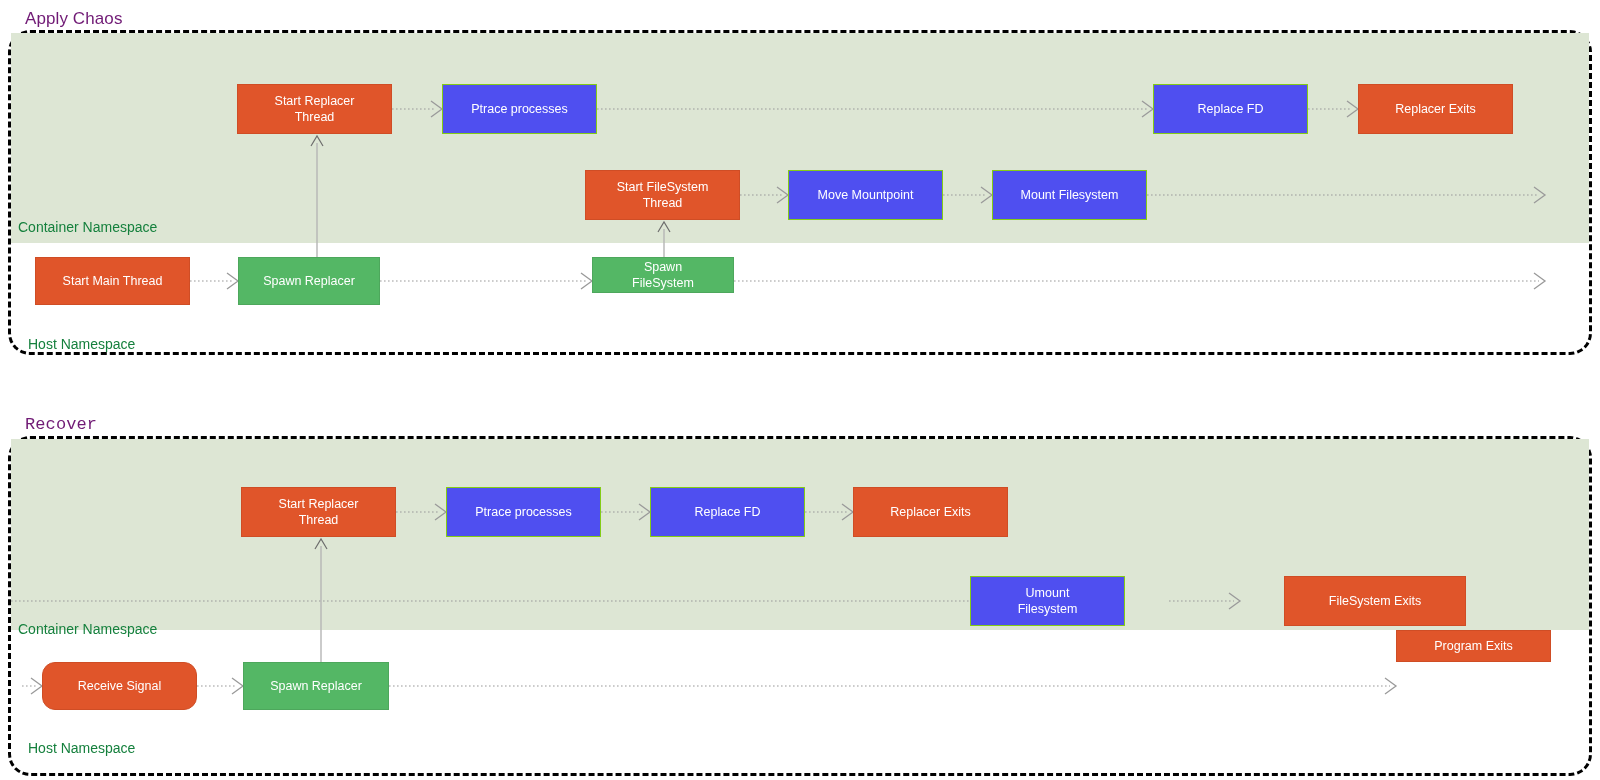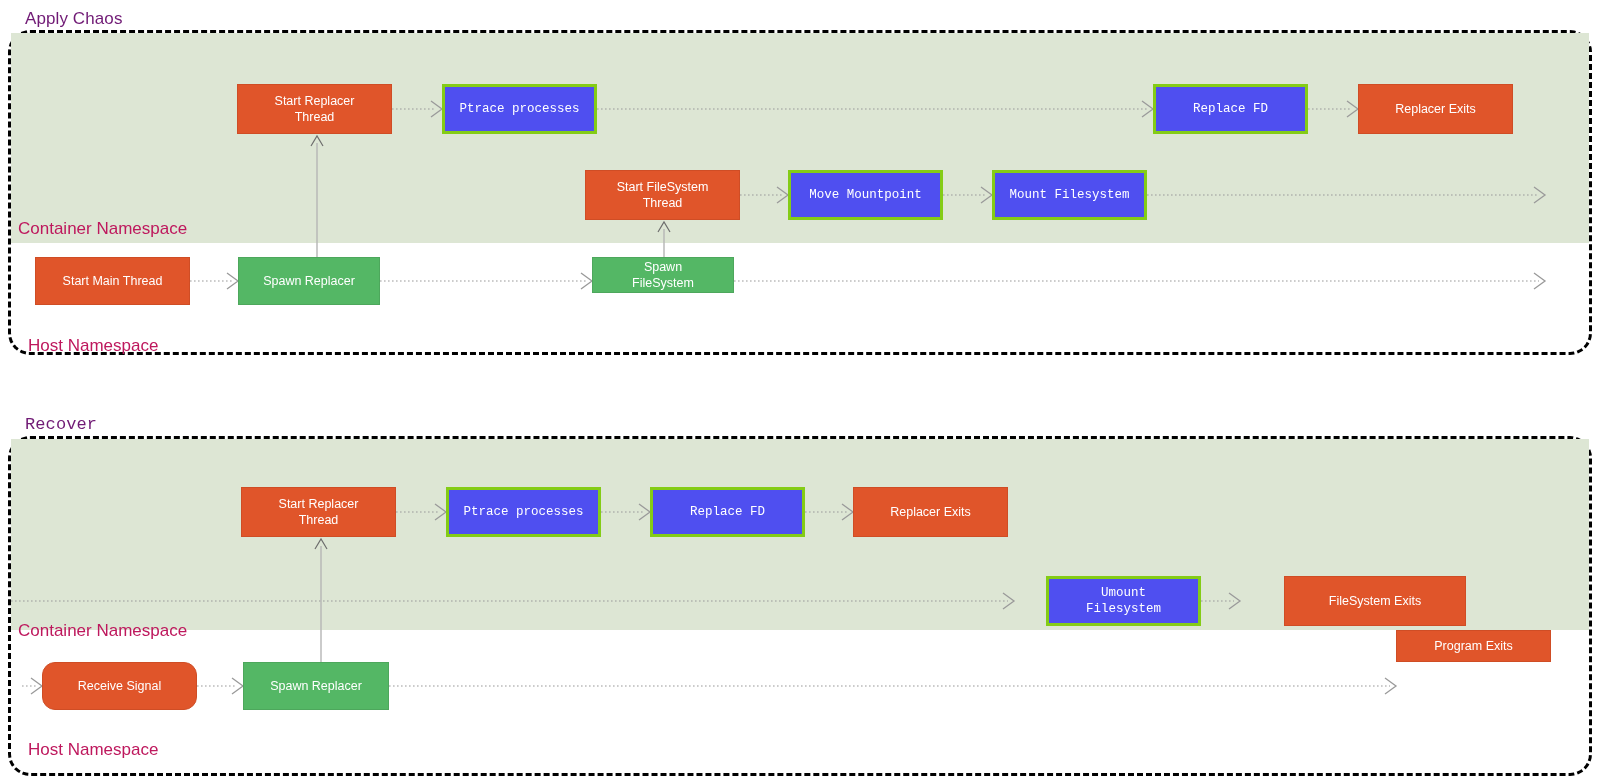--- a/index.html
+++ b/index.html
@@ -35,40 +35,40 @@
     border-radius: 22px;
     background: #ffffff;
   }
   
   .ns-band {
     position: absolute;
     background: #dde6d4;
   }
   .ns-label {
     position: absolute;
-    font-size: 17px;
-    color: #be185d;
+    font-size: 14px;
+    color: #15803d;
     white-space: nowrap;
   }
   
   .node {
     position: absolute;
     box-sizing: border-box;
     display: flex;
     align-items: center;
     justify-content: center;
     text-align: center;
     color: #ffffff;
     font-size: 12.5px;
     line-height: 16px;
     padding: 2px 4px;
     white-space: pre-line;
   }
   .node.orange { background: #e0552a; border: 1px solid #cf4d25; }
-  .node.blue   { background: #4f4ff0; border: 3px solid #84cc16; font-family: Liberation Mono, monospace; }
+  .node.blue   { background: #4f4ff0; border: 1px solid #84cc16; }
   .node.green  { background: #54b765; border: 1px solid #4da75c; }
 
   
   .wires {
     position: absolute;
     left: 0; top: 0;
     width: 1600px;
     height: 780px;
     pointer-events: none;
   }
@@ -140,19 +140,19 @@
     <div class="section-title" style="left: 25px; top: 415px; z-index: 3; font-family: Liberation Mono, monospace;">Recover</div>
     <div class="dashed-frame" style="left: 8px; top: 436px; width: 1584px; height: 340px;"></div>
     <div class="ns-band" style="left: 11px; top: 439px; width: 1578px; height: 191px;"></div>
     <div class="ns-label" style="left: 18px; top: 621px; z-index: 3;">Container Namespace</div>
     <div class="ns-label" style="left: 28px; top: 740px; z-index: 3;">Host Namespace</div>
     <div class="node orange" style="left: 241px; top: 487px; width: 155px; height: 50px; z-index: 2;">Start Replacer
 Thread</div>
     <div class="node blue" style="left: 446px; top: 487px; width: 155px; height: 50px; z-index: 2;">Ptrace processes</div>
     <div class="node blue" style="left: 650px; top: 487px; width: 155px; height: 50px; z-index: 2;">Replace FD</div>
     <div class="node orange" style="left: 853px; top: 487px; width: 155px; height: 50px; z-index: 2;">Replacer Exits</div>
-    <div class="node blue" style="left: 1046px; top: 576px; width: 155px; height: 50px; z-index: 2;">Umount
+    <div class="node blue" style="left: 970px; top: 576px; width: 155px; height: 50px; z-index: 2;">Umount
 Filesystem</div>
     <div class="node orange" style="left: 1240px; top: 576px; width: 182px; height: 50px; z-index: 2; margin-left: 44px;">FileSystem Exits</div>
     <div class="node orange" style="left: 42px; top: 662px; width: 155px; height: 48px; z-index: 2; border-radius: 13px;">Receive Signal</div>
     <div class="node green" style="left: 243px; top: 662px; width: 146px; height: 48px; z-index: 2;">Spawn Replacer</div>
     <div class="node orange" style="left: 1396px; top: 630px; width: 155px; height: 32px; z-index: 2;">Program Exits</div>
   </div>
 
 </body></html>

